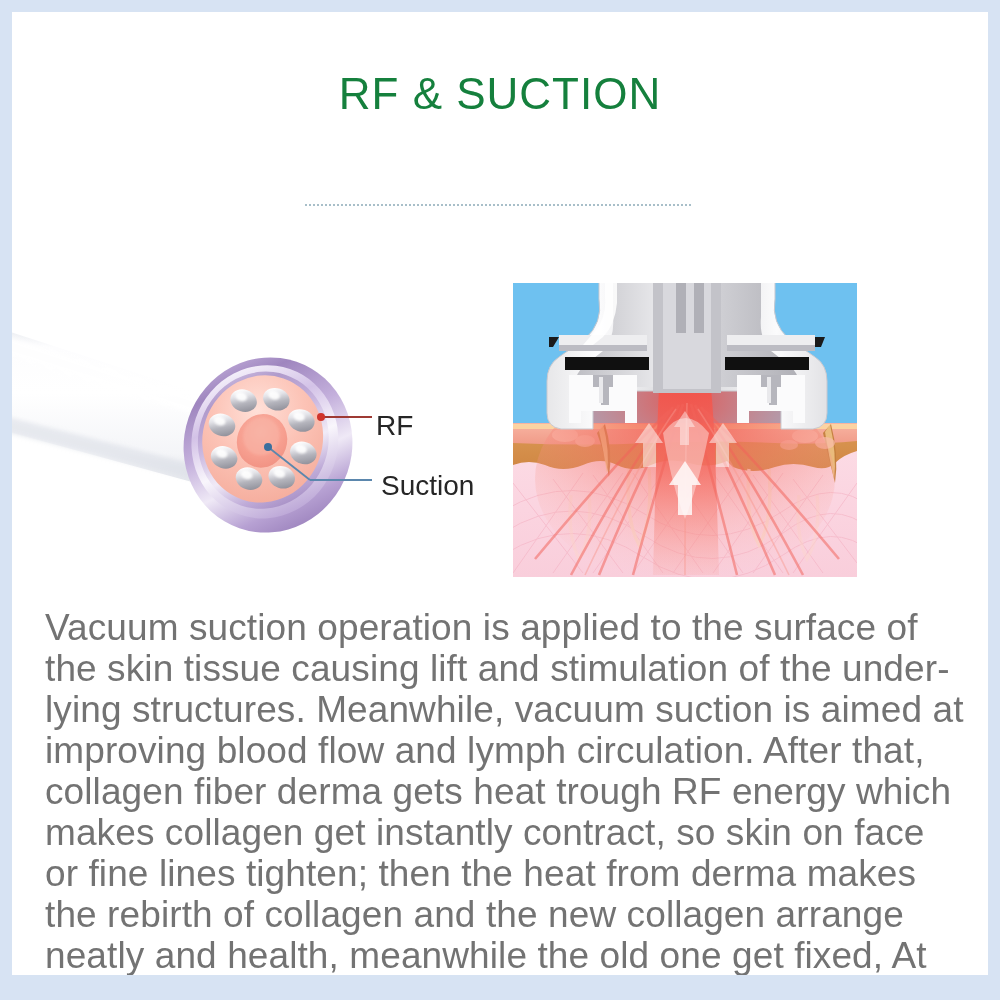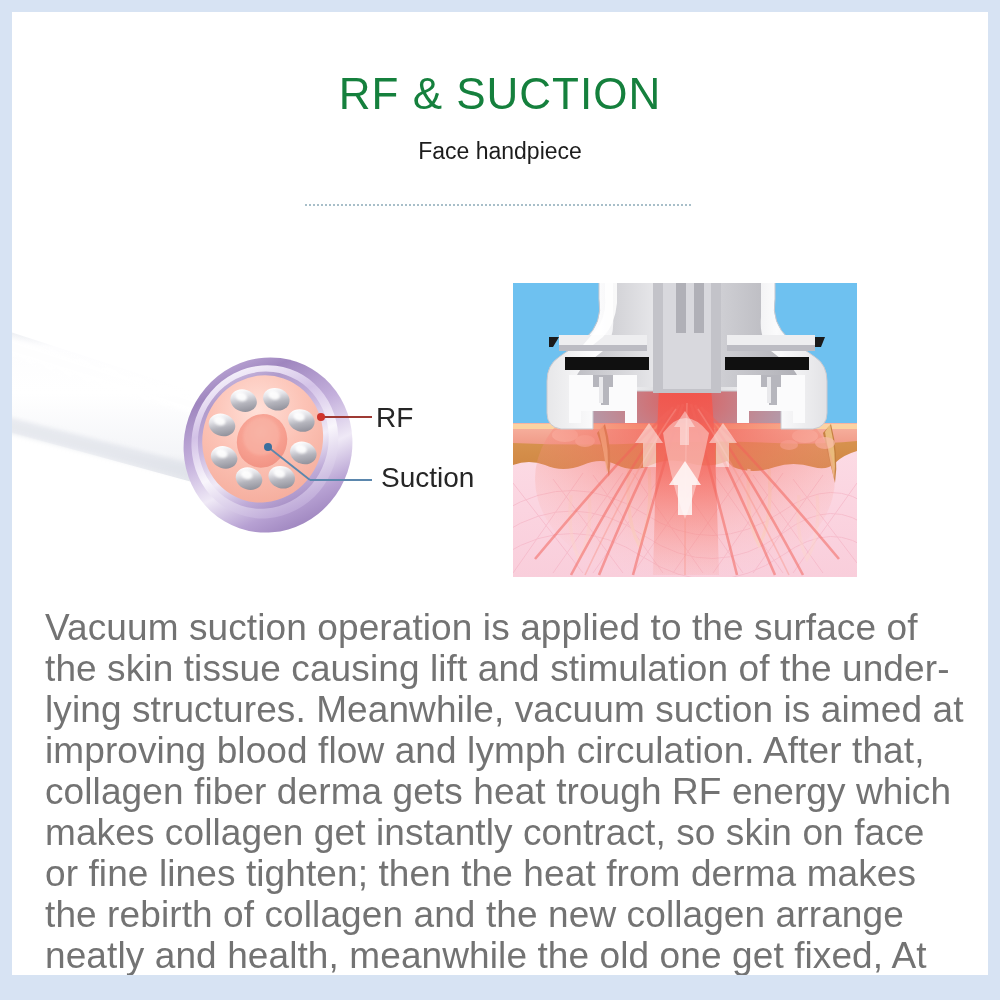--- a/index.html
+++ b/index.html
@@ -54,20 +54,21 @@
     overflow:hidden;
   }
   #crosssection svg { display:block; }
 
   
   .callout {
     position:absolute;
     font-size:28px; font-weight:400;
     color:#262626; line-height:1;
     white-space:nowrap;
+    margin-top:8px;
   }
   #label-rf      { left:364px; top:392px; }
   #label-suction { left:369px; top:452px; }
 
   
   #body-text {
     position:absolute;
     left:33px; top:595px;
     width:920px;
     font-size:37px;
@@ -77,21 +78,20 @@
     letter-spacing:0.1px;
   }
 </style>
 </head>
 <body>
 
 <div id="page">
   <div id="card">
 
     <div id="title">RF &amp; SUCTION</div>
-    <div id="subtitle">Face handpiece</div>
     <div id="divider"></div>
 
     <div id="handpiece">
       <svg width="500" height="300" viewBox="0 0 500 300" xmlns="http://www.w3.org/2000/svg">
         <defs>
           <linearGradient id="tubeG" x1="0" y1="0" x2="0" y2="1">
             <stop offset="0%" stop-color="#e4e7ec"></stop>
             <stop offset="14%" stop-color="#fdfdfe"></stop>
             <stop offset="40%" stop-color="#ffffff"></stop>
             <stop offset="74%" stop-color="#f4f5f8"></stop>

